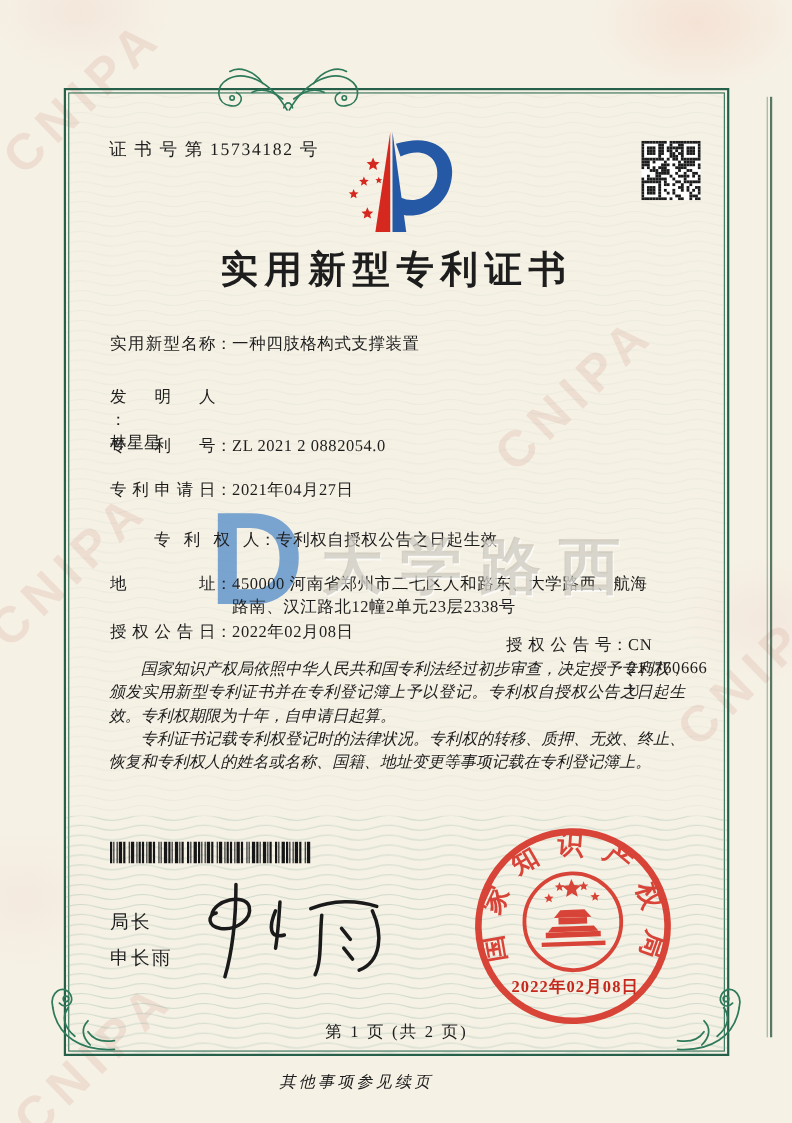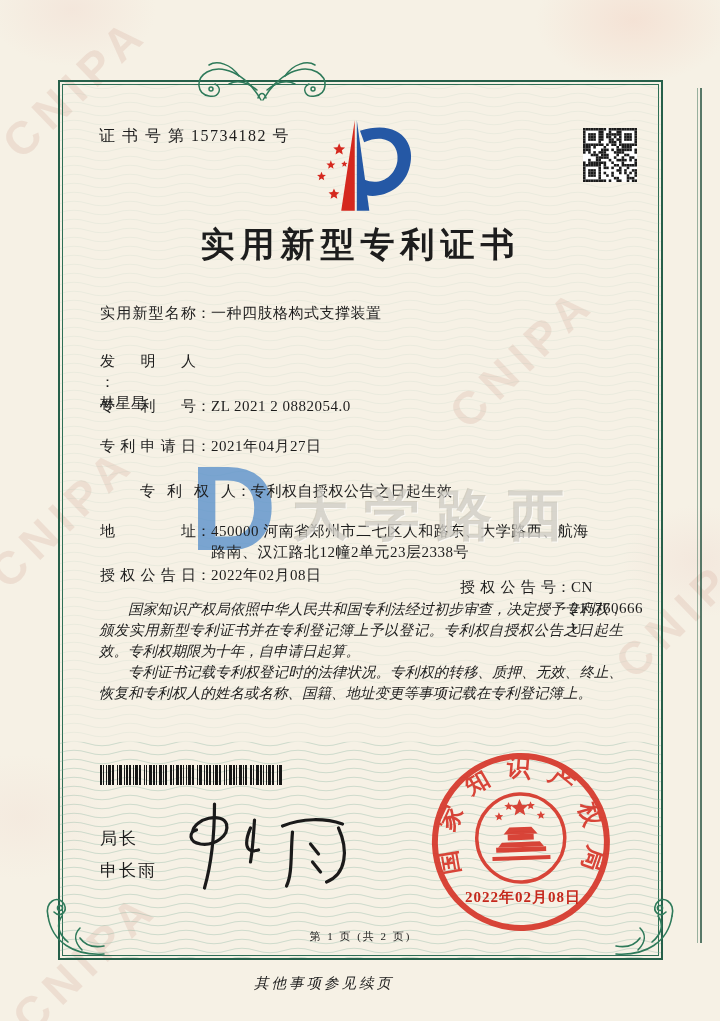--- a/index.html
+++ b/index.html
@@ -57,21 +57,21 @@
     color:rgba(168,162,148,.42); text-shadow:1px 1px 0 rgba(255,255,255,.65); z-index:4; white-space:nowrap; }
 
   .barcode { left:100px; top:765px; width:186px; height:20px; z-index:3; }
   .officer { left:100px; top:823px; font-size:17px; line-height:32px; letter-spacing:2px; z-index:3; }
   .signature { left:172px; top:798px; width:185px; height:95px; z-index:4; }
 
   .seal { left:426px; top:750px; width:190px; height:190px; z-index:5; opacity:.93; transform:rotate(-2deg); }
   .seal-date { left:438px; top:888px; width:170px; text-align:center; font-size:15px; font-weight:bold;
     letter-spacing:1px; color:#c5281c; z-index:6; white-space:nowrap; }
 
-  .page-info { left:58px; top:929px; width:605px; text-align:center; font-size:11px; letter-spacing:2px; z-index:3; }
+  .page-info { left:58px; top:929px; width:605px; text-align:center; font-size:15px; letter-spacing:2px; z-index:3; }
   .footer-note { left:0; top:974px; width:648px; text-align:center; font-size:14.5px; font-style:italic;
     letter-spacing:3px; z-index:3; }
 </style>
 </head>
 <body>
 
 <div class="ghost" style="left:-15px; top:60px;">CNIPA</div>
 <div class="ghost" style="left:432px; top:330px;">CNIPA</div>
 <div class="ghost" style="left:-28px; top:490px;">CNIPA</div>
 <div class="ghost" style="left:598px; top:580px;">CNIPA</div>

